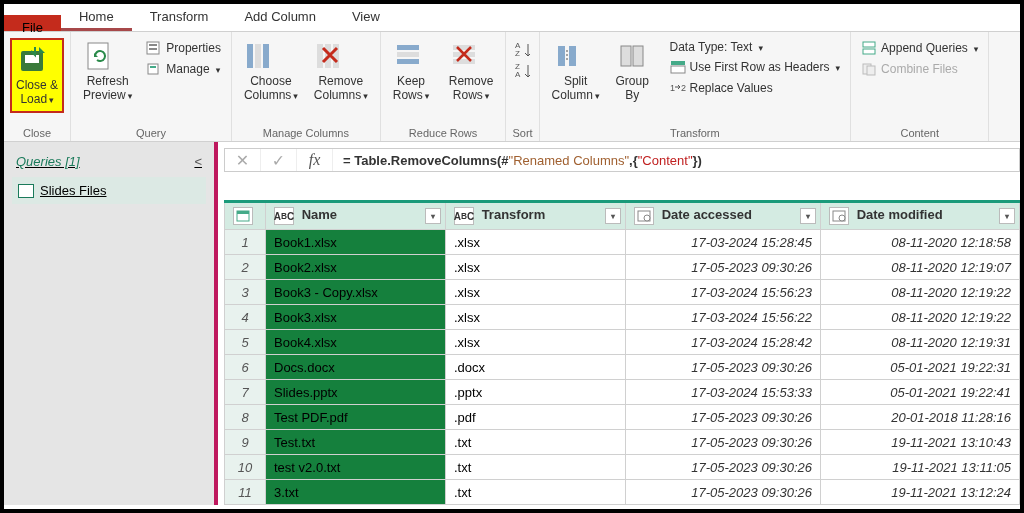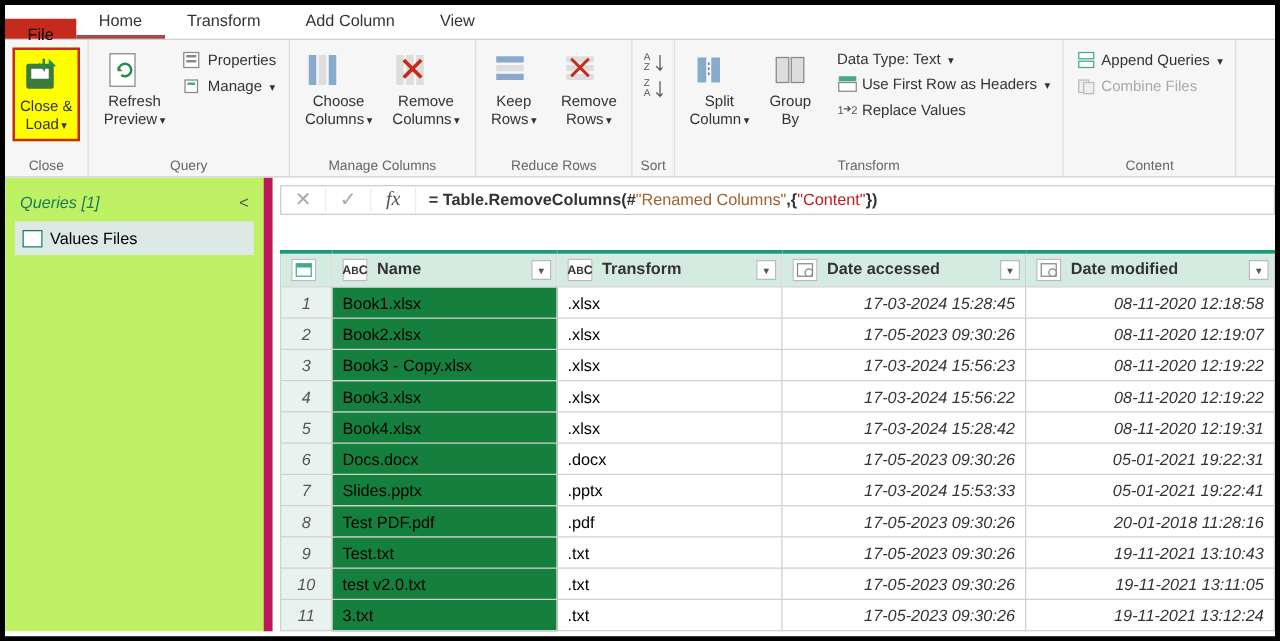--- a/index.html
+++ b/index.html
@@ -24,21 +24,21 @@
 
 .close-load { background: #ffff00; border: 2px solid #c42b1c; padding: 4px; }
 
 .small-btn-col { display: flex; flex-direction: column; gap: 1px; }
 .small-btn { display: flex; align-items: center; gap: 4px; font-size: 12px; color: #333; padding: 2px 4px; cursor: pointer; white-space: nowrap; }
 .small-btn .si { width: 16px; height: 16px; display: inline-flex; align-items: center; justify-content: center; }
 .small-btn .caret::after { content: "▾"; font-size: 9px; margin-left: 2px; }
 
 
 .main { display: flex; height: calc(100% - 142px); }
-.sidebar { width: 214px; background: #bef264; border-right: 7px solid #be185d; padding: 8px; }
+.sidebar { width: 214px; background: #e5e5e5; border-right: 4px solid #be185d; padding: 8px; text-decoration: underline; }
 .sidebar-header { display: flex; justify-content: space-between; align-items: center; font-size: 13px; color: #1a7a5a; font-style: italic; padding: 4px; }
 .sidebar-item { display: flex; align-items: center; gap: 6px; padding: 6px; font-size: 13px; background: #dce9e4; margin-top: 4px; }
 .sidebar-item .qi { width: 16px; height: 14px; border: 1px solid #1a7a5a; background: #fff; position: relative; }
 
 .content { flex: 1; display: flex; flex-direction: column; }
 
 
 .formula-bar { display: flex; align-items: center; height: 32px; border: 1px solid #ccc; margin: 6px 0 4px 6px; }
 .formula-btn { width: 36px; height: 100%; display: flex; align-items: center; justify-content: center; color: #aaa; font-size: 16px; border-right: 1px solid #eee; cursor: pointer; }
 .formula-fx { font-style: italic; font-family: serif; color: #555; }
@@ -303,21 +303,21 @@
 
 <div class="main">
 
   <div class="sidebar">
     <div class="sidebar-header">
       <span>Queries [1]</span>
       <span style="font-style:normal;color:#555">&lt;</span>
     </div>
     <div class="sidebar-item">
       <span class="qi"></span>
-      <span>Values Files</span>
+      <span>Slides Files</span>
     </div>
   </div>
 
   <div class="content">
 
     <div class="formula-bar">
       <div class="formula-btn">✕</div>
       <div class="formula-btn">✓</div>
       <div class="formula-btn formula-fx">fx</div>
       <div class="formula-text">

